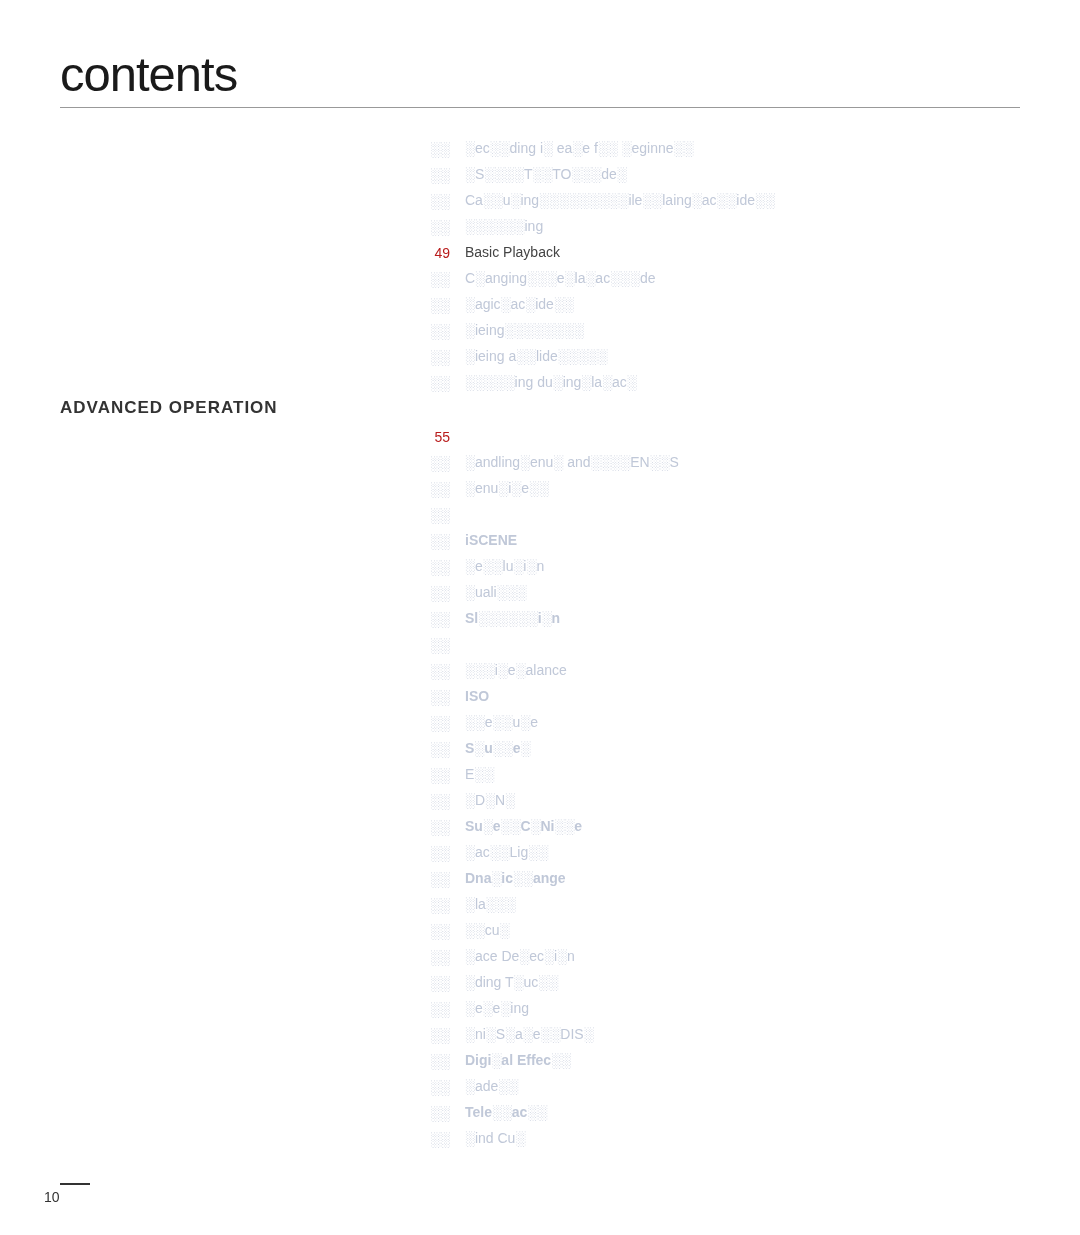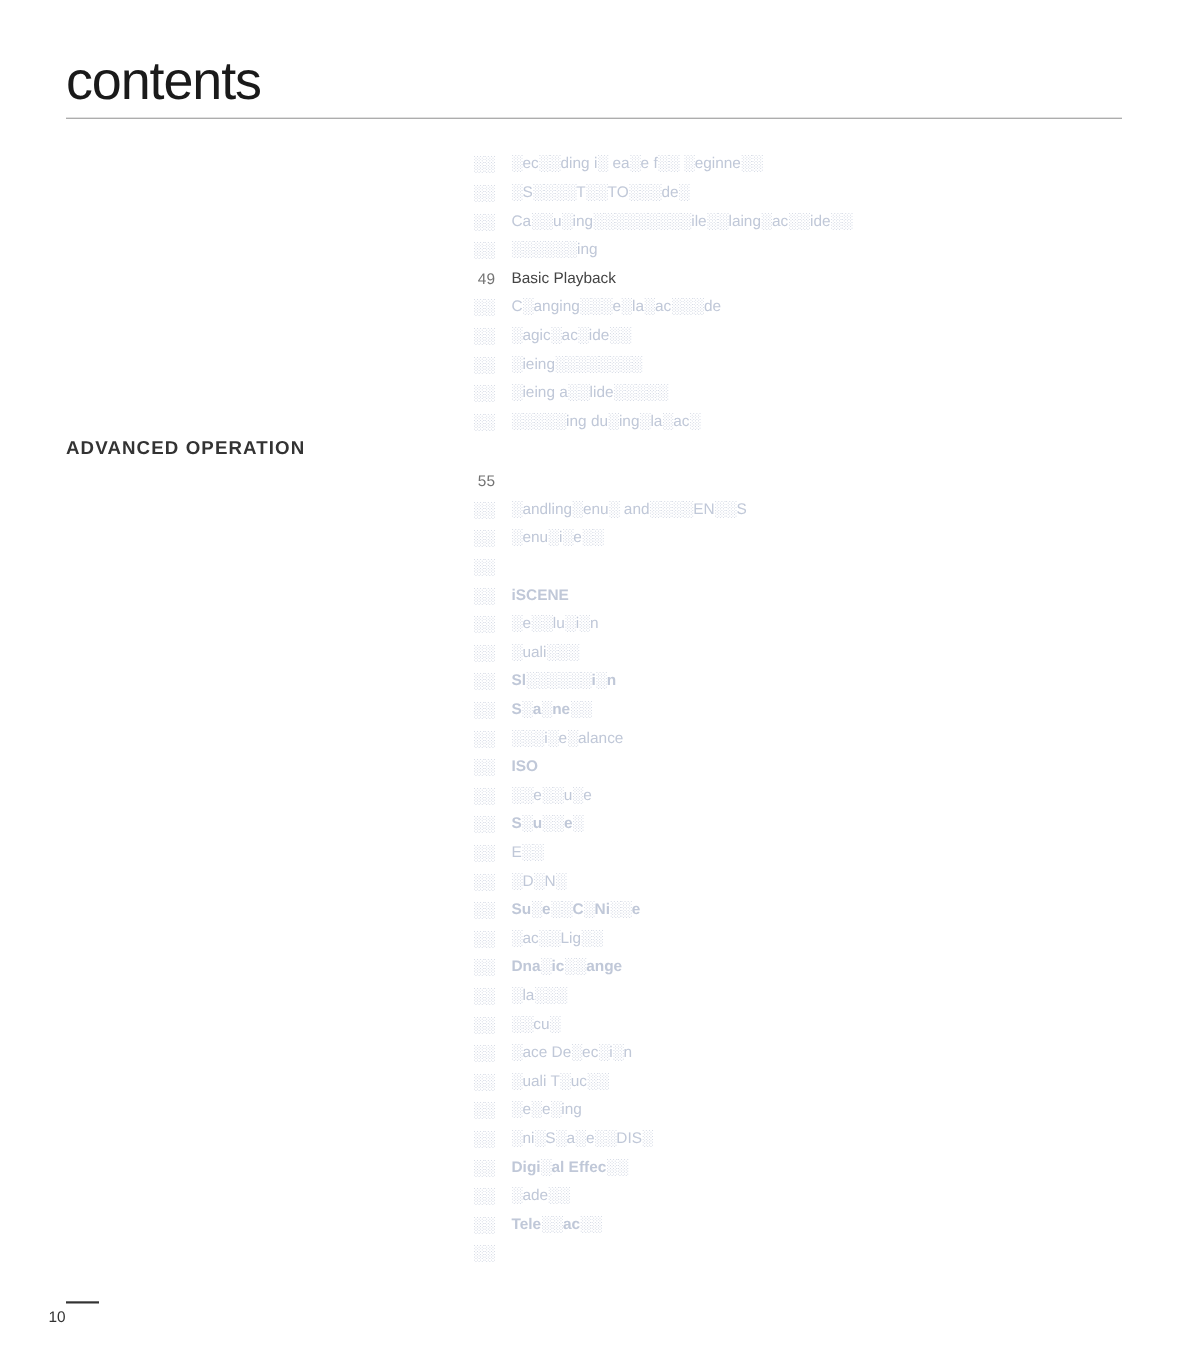--- a/index.html
+++ b/index.html
@@ -67,21 +67,21 @@
       display: flex;
       align-items: flex-start;
       margin-bottom: 4px;
       line-height: 1.5;
     }
 
     .toc-number {
       width: 45px;
       min-width: 45px;
       font-size: 14px;
-      color: #737373;
+      color: #b91c1c;
       text-align: right;
       padding-right: 15px;
       padding-top: 1px;
     }
 
     .toc-number.faded {
       color: #c0c8d8;
     }
 
     .toc-title {
@@ -213,21 +213,20 @@
           <div class="toc-entry">
             <span class="toc-number faded">░░</span>
             <span class="toc-title faded">░uali░░░</span>
           </div>
           <div class="toc-entry">
             <span class="toc-number faded">░░</span>
             <span class="toc-title bold-faded">Sl░░░░░░i░n</span>
           </div>
           <div class="toc-entry">
             <span class="toc-number faded">░░</span>
-            <span class="toc-title bold-faded">S░a░ne░░</span>
           </div>
           <div class="toc-entry">
             <span class="toc-number faded">░░</span>
             <span class="toc-title faded">░░░i░e░alance</span>
           </div>
           <div class="toc-entry">
             <span class="toc-number faded">░░</span>
             <span class="toc-title bold-faded">ISO</span>
           </div>
           <div class="toc-entry">
@@ -265,21 +264,21 @@
           <div class="toc-entry">
             <span class="toc-number faded">░░</span>
             <span class="toc-title faded">░░cu░</span>
           </div>
           <div class="toc-entry">
             <span class="toc-number faded">░░</span>
             <span class="toc-title faded">░ace De░ec░i░n</span>
           </div>
           <div class="toc-entry">
             <span class="toc-number faded">░░</span>
-            <span class="toc-title faded">░uali T░uc░░</span>
+            <span class="toc-title faded">░ding T░uc░░</span>
           </div>
           <div class="toc-entry">
             <span class="toc-number faded">░░</span>
             <span class="toc-title faded">░e░e░ing</span>
           </div>
           <div class="toc-entry">
             <span class="toc-number faded">░░</span>
             <span class="toc-title faded">░ni░S░a░e░░DIS░</span>
           </div>
           <div class="toc-entry">
@@ -289,20 +288,21 @@
           <div class="toc-entry">
             <span class="toc-number faded">░░</span>
             <span class="toc-title faded">░ade░░</span>
           </div>
           <div class="toc-entry">
             <span class="toc-number faded">░░</span>
             <span class="toc-title bold-faded">Tele░░ac░░</span>
           </div>
           <div class="toc-entry">
             <span class="toc-number faded">░░</span>
+            <span class="toc-title faded">░ind Cu░</span>
           </div>
         </div>
 
     </div>
   </div>
 
 </div>
 
 <div class="bottom-line"></div>
 <div class="page-number-bottom">10</div>

